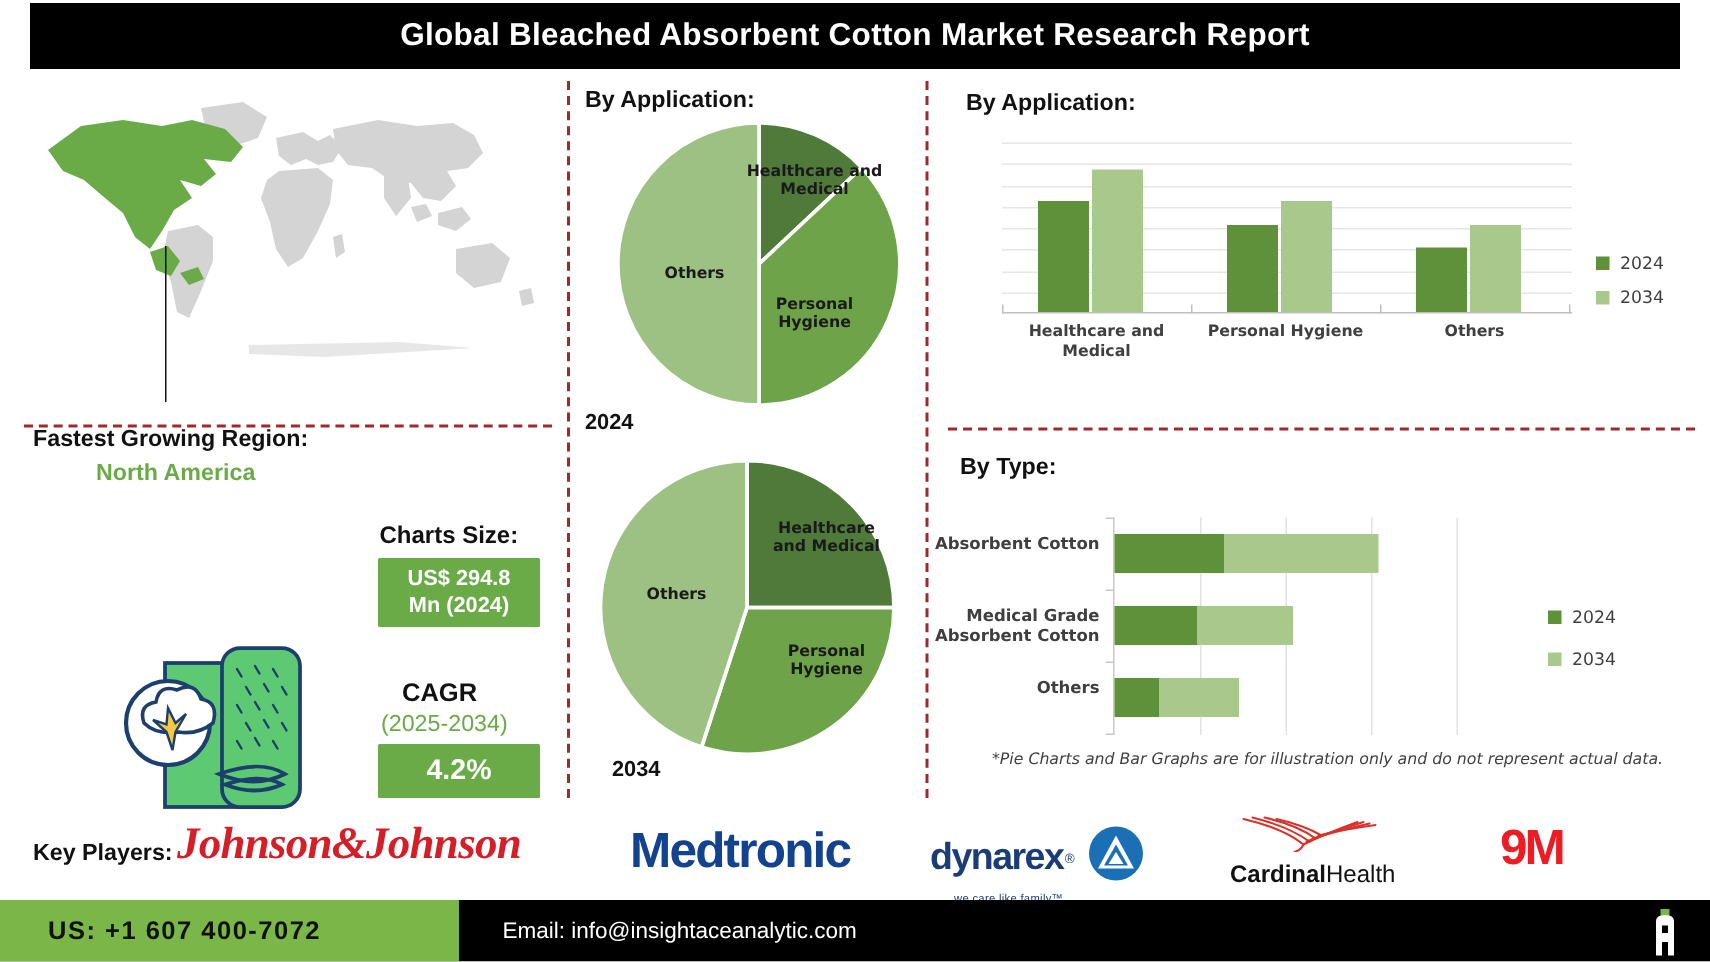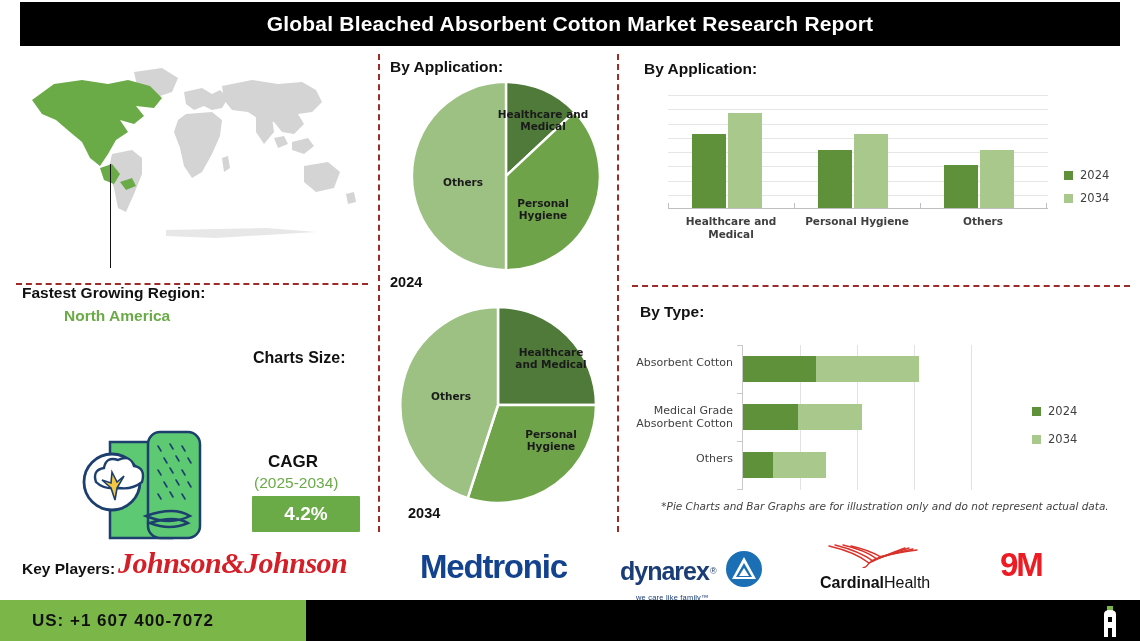--- a/index.html
+++ b/index.html
@@ -109,21 +109,21 @@
   
   .hbar-area { position: absolute; left: 742px; top: 345px; width: 228px; height: 145px; }
   .hbar-plot { position: absolute; left: 0; top: 0; width: 228px; height: 145px;
                border-left: 1px solid #c9c9c9; }
   .vgl { position: absolute; top: 0; height: 100%; width: 0; border-left: 1px solid #e2e2e2; }
   .hbar-row { position: absolute; left: 0; height: 26px; display: flex; }
   .hseg.y24 { background: #5e9139; height: 100%; }
   .hseg.y34 { background: #a9c98c; height: 100%; }
   .hcat {
     position: absolute; right: 100%; padding-right: 10px; width: 135px; text-align: right;
-    font-size: 11px; font-weight: normal; color: #3f3f3f; line-height: 1.2;
+    font-size: 11px; font-weight: bold; color: #3f3f3f; line-height: 1.2;
     font-family: "DejaVu Sans", sans-serif; white-space: pre-line;
   }
   .htick { position: absolute; left: -6px; width: 6px; height: 0; border-top: 1px solid #c9c9c9; }
   .footnote {
     position: absolute; left: 650px; top: 500px; width: 470px; text-align: center;
     font-size: 10.5px; font-style: italic; color: #3f3f3f; font-family: "DejaVu Sans", sans-serif;
   }
   .kp-label { position: absolute; left: 22px; top: 560px; font-size: 15.5px; font-weight: bold; color: #111; }
   .logo { position: absolute; display: flex; align-items: center; }
   .jj  { left: 118px; top: 546px; }
@@ -242,20 +242,24 @@
       </g>
       <path d="M76 92 q28 -10 44 0 q-20 10 -44 0 z" fill="none" stroke="#1c3f6e" stroke-width="2.5"></path>
       <path d="M80 99 q24 -8 38 0 q-18 8 -38 0 z" fill="none" stroke="#1c3f6e" stroke-width="2.5"></path>
       <circle cx="42" cy="58" r="28" fill="#ffffff" stroke="#1c3f6e" stroke-width="2.8"></circle>
       <path d="M26 58 q-4 -12 8 -14 q2 -12 14 -8 q12 -6 16 6 q12 2 8 16 q-10 8 -23 6 q-15 2 -23 -6 z" fill="#ffffff" stroke="#1c3f6e" stroke-width="2.4"></path>
       <path d="M42 48 l5 10 l7 -6 l-7 12 l-2 12 l-4 -12 l-9 -8 l9 3 z" fill="#f5c842" stroke="#1c3f6e" stroke-width="1.6"></path>
     </svg>
   </div>
 
   <div class="ms-title">Charts Size:</div>
+  <div class="green-box ms-box">
+    <span style="white-space:pre-line">US$ 294.8
+Mn (2024)</span>
+  </div>
   <div class="cagr-title">CAGR</div>
   <div class="cagr-years">(2025-2034)</div>
   <div class="green-box cagr-box">4.2%</div>
 </div>
 
 <div class="sec-title t-pie">By Application:</div>
 
 <div class="pie pie1">
   <svg width="192" height="192" viewBox="0 0 200 200" xmlns="http://www.w3.org/2000/svg" aria-hidden="true">
 
@@ -427,20 +431,21 @@
 </div>
 
 <div class="logo mmm">
   <span class="mmm-txt">9M</span>
 </div>
 
 <div class="footer">
   <div class="footer-green">
     <span class="footer-phone">US: +1 607 400-7072</span>
   </div>
+  <div class="footer-email">Email: info@insightaceanalytic.com</div>
   <div class="footer-brand">
     <span class="brand-mark">
       <svg width="20" height="32" viewBox="0 0 20 32" xmlns="http://www.w3.org/2000/svg" aria-hidden="true">
         <rect x="7" y="0" width="6" height="7" fill="#7ab648"></rect>
         <path d="M4 31 L4 8 Q4 4 10 4 Q16 4 16 8 L16 31 L12 31 L12 22 L8 22 L8 31 Z" fill="#ffffff"></path>
         <rect x="8" y="11" width="4" height="5" fill="#000000"></rect>
       </svg>
     </span>
   </div>
 </div>

